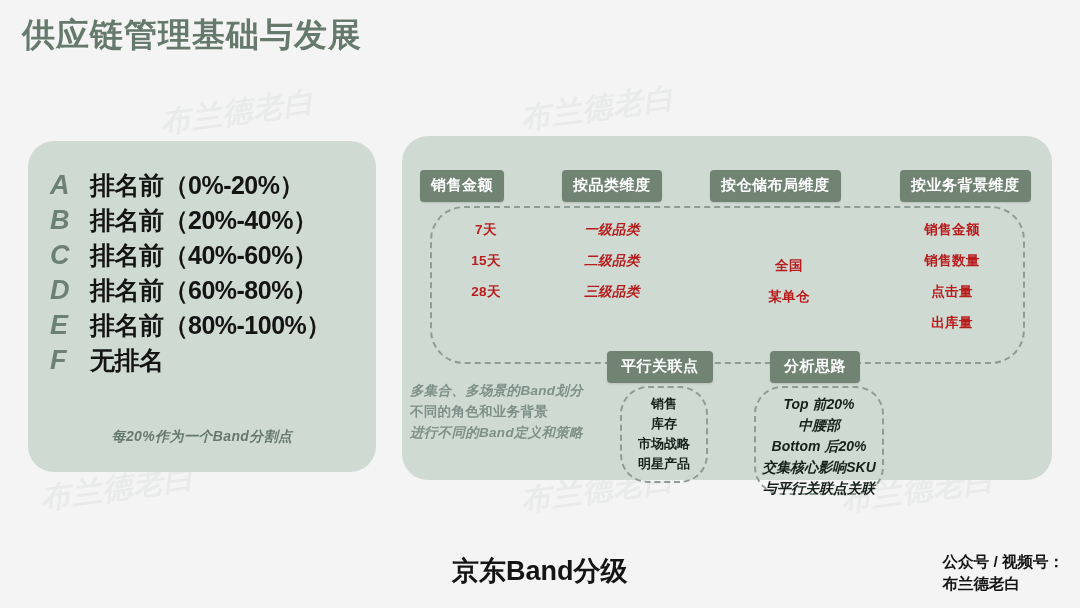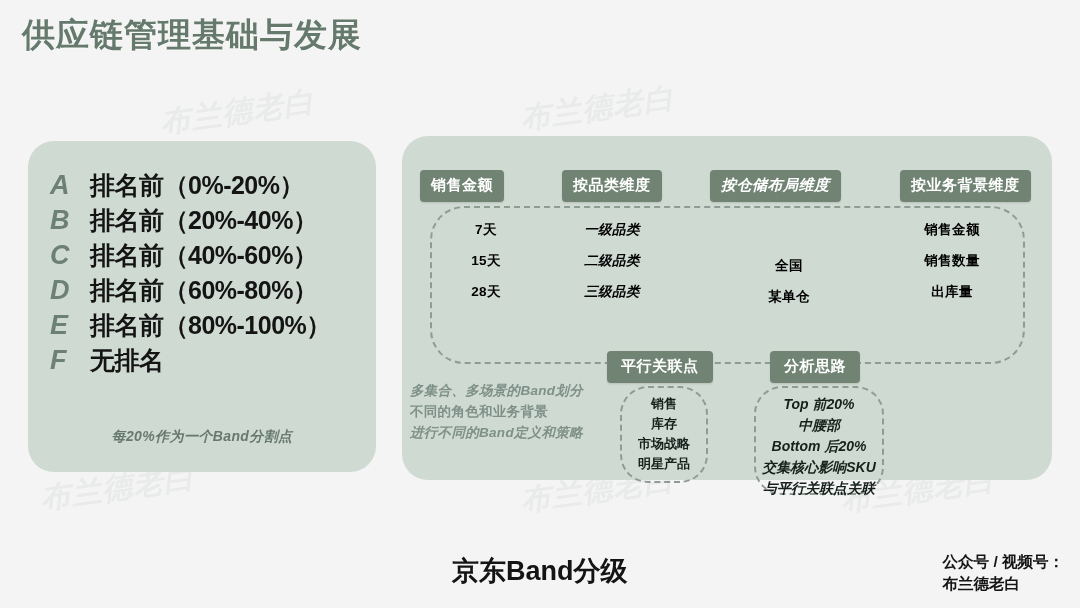--- a/index.html
+++ b/index.html
@@ -132,21 +132,21 @@
     border: 2px dashed #8e9c94;
     border-radius: 34px;
     box-sizing: border-box;
   }
   .dim-col {
     position: absolute;
     top: 78px;
     text-align: center;
     font-size: 13.5px;
     font-weight: 800;
-    color: #000000;
+    color: #b91c1c;
     letter-spacing: 0.4px;
   }
   .dim-col div { height: 31px; line-height: 31px; white-space: nowrap; }
 
   
   .note-block {
     position: absolute;
     left: 8px;
     top: 244px;
     font-size: 13.5px;
@@ -259,21 +259,21 @@
     </div>
 
   </div>
   <div class="band-note">每20%作为一个Band分割点</div>
 </div>
 
 <div class="panel panel-right">
 
   <div class="dim-header" style="left:18px;  top:34px;">销售金额</div>
   <div class="dim-header" style="left:160px; top:34px;font-family:Liberation Serif, serif;">按品类维度</div>
-  <div class="dim-header" style="left:308px; top:34px;font-style:italic;">按仓储布局维度</div>
+  <div class="dim-header" style="left:308px; top:34px;">按仓储布局维度</div>
   <div class="dim-header" style="left:498px; top:34px;">按业务背景维度</div>
 
   <div class="dash-box"></div>
 
   <div class="dim-col" style="left:36px; width:96px;">
     <div>7天</div>
     <div>15天</div>
     <div>28天</div>
   </div>
 
@@ -284,20 +284,21 @@
   </div>
 
   <div class="dim-col" style="left:332px; width:110px;margin-top:36px;">
     <div>全国</div>
     <div>某单仓</div>
   </div>
 
   <div class="dim-col" style="left:495px; width:110px;">
     <div>销售金额</div>
     <div>销售数量</div>
+    <div>点击量</div>
     <div>出库量</div>
   </div>
 
   <div class="note-block">
     <div class="em">多集合、多场景的Band划分</div>
     <div>不同的角色和业务背景</div>
     <div class="em">进行不同的Band定义和策略</div>
   </div>
 
   <div class="sub-head" style="left:205px; top:215px;">平行关联点</div>

